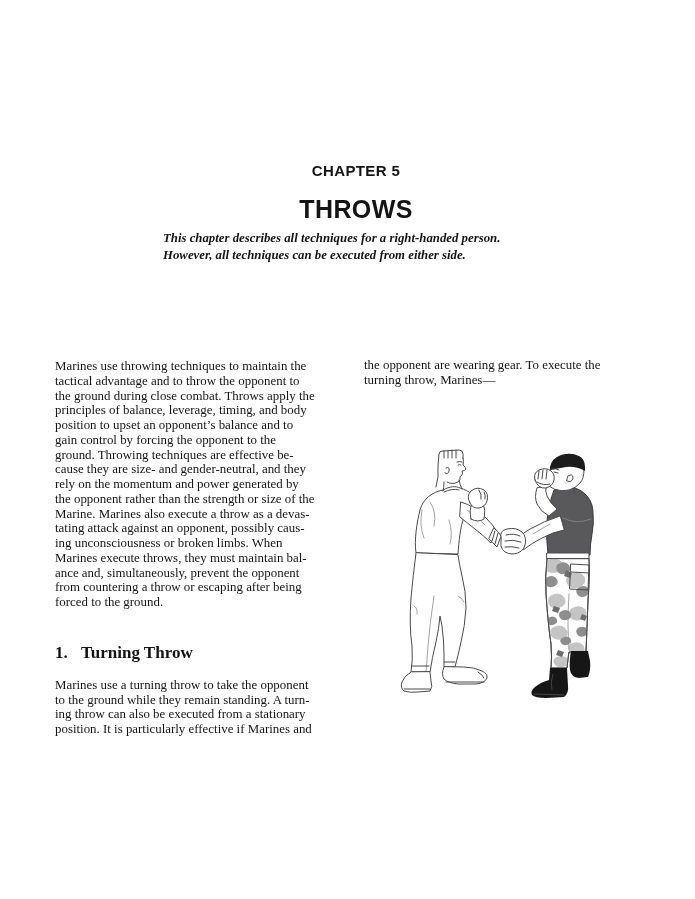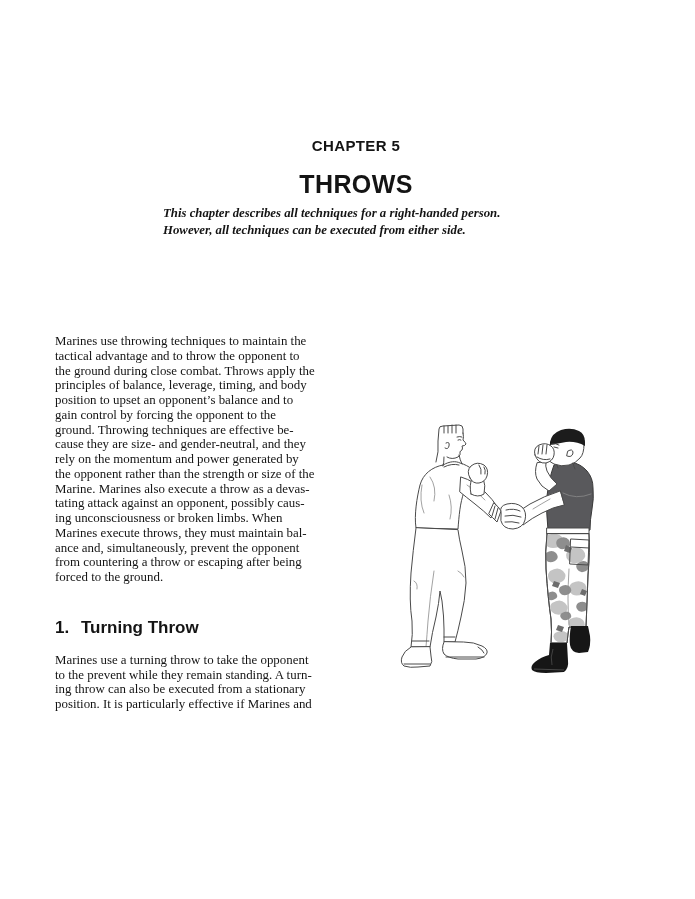--- a/index.html
+++ b/index.html
@@ -4,40 +4,40 @@
 <style>
   html,body{margin:0;padding:0;}
   body{
     width:695px;height:899px;
     background:#ffffff;
     position:relative;
     overflow:hidden;
     font-family:"Liberation Serif", serif;
     color:#141414;
   }
-  .abs{position:absolute;}
+  .abs{position:absolute;margin-top:25px;}
   .center-head{
     left:67px;width:578px;text-align:center;
     font-family:"Liberation Sans", sans-serif;
     font-weight:bold;
   }
   #chapter-label{top:137px;font-size:15px;letter-spacing:.4px;}
   #chapter-title{top:170px;font-size:25px;letter-spacing:.4px;}
   #intro-note{
     left:163px;top:205px;width:420px;
     font-weight:bold;font-style:italic;
     font-size:12.8px;line-height:17px;
   }
   #intro-note p{margin:0 0 17px 0;white-space:pre;}
   .col{font-size:12.9px;line-height:14.75px;}
   .col p{margin:0;white-space:pre;}
   #col-left{left:55px;top:334px;width:292px;}
   #col-right{left:364px;top:333px;width:282px;}
   #section-heading{
-    font-family:Liberation Sans, sans-serif;
+    font-family:Liberation Serif, serif;
     font-weight:bold;font-size:17px;line-height:20px;
     margin:33px 0 15px 0;white-space:normal;
   }
   #section-heading .num{display:inline-block;width:26px;}
   .gap-top{margin-top:15px !important;}
   #figure-wrap{left:400px;top:421px;width:205px;height:260px;}
   svg .ln{fill:none;stroke:#4a4a4a;stroke-width:1;stroke-linecap:round;stroke-linejoin:round;}
   svg .wh{fill:#ffffff;stroke:#4a4a4a;stroke-width:1;stroke-linecap:round;stroke-linejoin:round;}
   svg .thin{fill:none;stroke:#8a8a8a;stroke-width:.8;stroke-linecap:round;}
 </style>
@@ -65,26 +65,28 @@
 the opponent rather than the strength or size of the
 Marine. Marines also execute a throw as a devas-
 tating attack against an opponent, possibly caus-
 ing unconsciousness or broken limbs. When
 Marines execute throws, they must maintain bal-
 ance and, simultaneously, prevent the opponent
 from countering a throw or escaping after being
 forced to the ground.</p>
   <h3 id="section-heading"><span class="num">1.</span><span>Turning Throw</span></h3>
   <p>Marines use a turning throw to take the opponent
-to the prevent while they remain standing. A turn-
+to the ground while they remain standing. A turn-
 ing throw can also be executed from a stationary
 position. It is particularly effective if Marines and</p>
 </div>
 
 <div class="abs col" id="col-right">
+  <p>the opponent are wearing gear. To execute the
+turning throw, Marines—</p>
 </div>
 
 <div class="abs" id="figure-wrap">
 <svg width="205" height="260" viewBox="0 0 205 260" xmlns="http://www.w3.org/2000/svg">
 
   <g>
 
     <path class="wh" d="M43,44 C50,40 56,40 60,42 C70,45 75,50 77,56 C79,61 76,65 72,68 L64,71 C60,82 59,95 58,108 L16,107 C14,94 17,76 20,64 C23,53 32,46 43,44 Z"></path>
     <path class="ln" d="M44,46 Q52,42 59,44"></path>
     <path class="thin" d="M30,56 Q37,66 34,80"></path>

